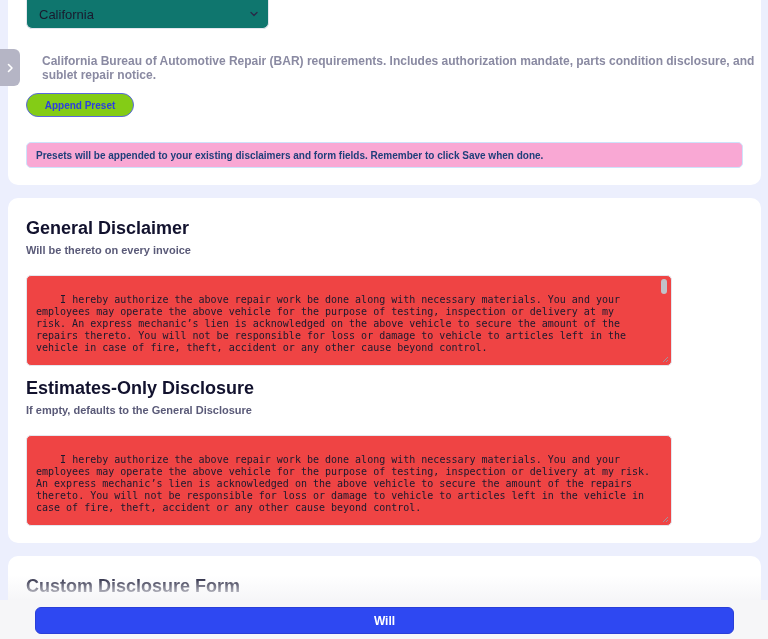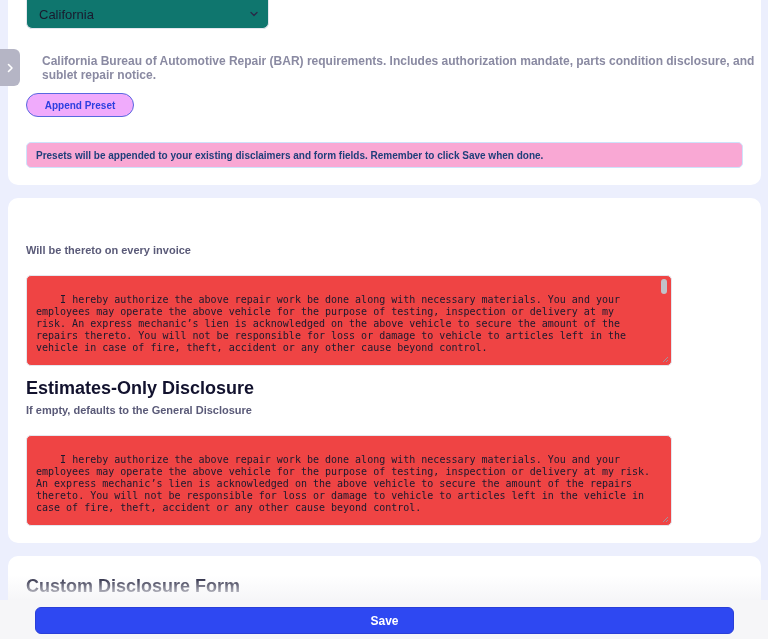--- a/index.html
+++ b/index.html
@@ -30,21 +30,21 @@
       position: absolute; right: 8px; top: 8px; width: 12px; height: 12px;
     }
 
     .preset-desc {
       position: absolute; left: 26px; top: 54px; width: 720px;
       font-size: 12px; font-weight: bold; color: #8a8aa2; margin-left: 16px;
     }
 
     .append-btn {
       position: absolute; left: 26px; top: 93px; width: 108px; height: 24px;
-      border: 1px solid #5a68e0; border-radius: 13px; background: #f0abfc;
+      border: 1px solid #5a68e0; border-radius: 13px; background: #84cc16;
       color: #2c3fe0; font-size: 10px; font-weight: bold;
       display: flex; align-items: center; justify-content: center;
     }
 
     .notice {
       position: absolute; left: 26px; top: 142px; width: 717px; height: 26px;
       background: #f9a8d4; border: 1px solid #cde3fb; border-radius: 5px;
       color: #1e3f7a; font-size: 10px; font-weight: bold;
       display: flex; align-items: center; padding-left: 9px;
     }
@@ -110,20 +110,21 @@
   </div>
 
   <div class="preset-desc">California Bureau of Automotive Repair (BAR) requirements. Includes authorization mandate, parts condition disclosure, and sublet repair notice.</div>
 
   <button class="append-btn">Append Preset</button>
 
   <div class="notice">Presets will be appended to your existing disclaimers and form fields. Remember to click Save when done.</div>
 
   <div class="card card-mid"></div>
 
+  <div class="section-title" style="top:218px;">General Disclaimer</div>
   <div class="section-sub" style="top:244px;">Will be thereto on every invoice</div>
 
   <div class="textarea ta1">
     <span>I hereby authorize the above repair work be done along with necessary materials. You and your employees may operate the above vehicle for the purpose of testing, inspection or delivery at my risk. An express mechanic’s lien is acknowledged on the above vehicle to secure the amount of the repairs thereto. You will not be responsible for loss or damage to vehicle to articles left in the vehicle in case of fire, theft, accident or any other cause beyond control.
 
 I hereby authorize the above repair work be done along with necessary materials. You and your employees may operate the above vehicle for the purpose of testing, inspection or delivery at my risk.</span>
     <div class="scrollbar"></div>
     <svg class="resize-grip" viewBox="0 0 8 8">
       <path d="M7 2 L2 7 M7 5 L5 7" stroke="#9a9aa6" stroke-width="0.9"></path>
     </svg>
@@ -143,15 +144,15 @@
   <div class="section-title" style="top:576px;">Custom Disclosure Form</div>
 
   <div class="sidebar-toggle">
     <svg width="10" height="12" viewBox="0 0 10 12">
       <path d="M3.5 2.5 L7 6 L3.5 9.5" fill="none" stroke="#ffffff" stroke-width="1.6" stroke-linecap="round" stroke-linejoin="round"></path>
     </svg>
   </div>
 
   <div class="fade"></div>
   <div class="footer"></div>
-  <button class="save-btn">Save</button>
+  <button class="save-btn">Will</button>
 
 </div>
 
 </body></html>

